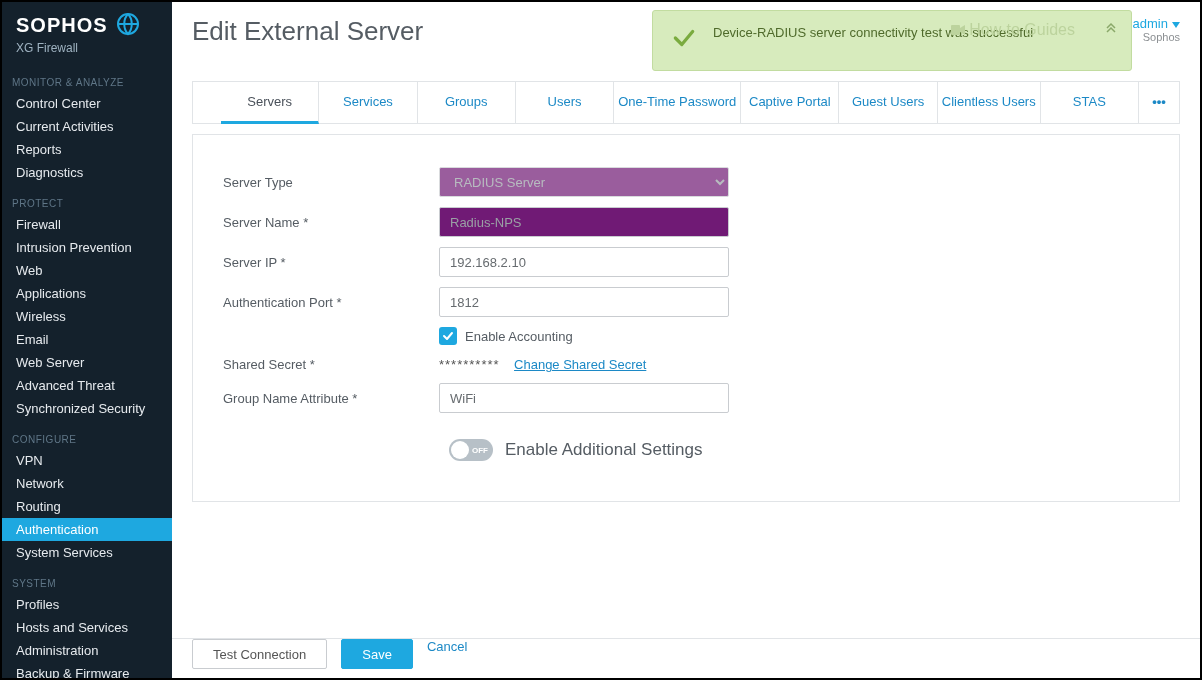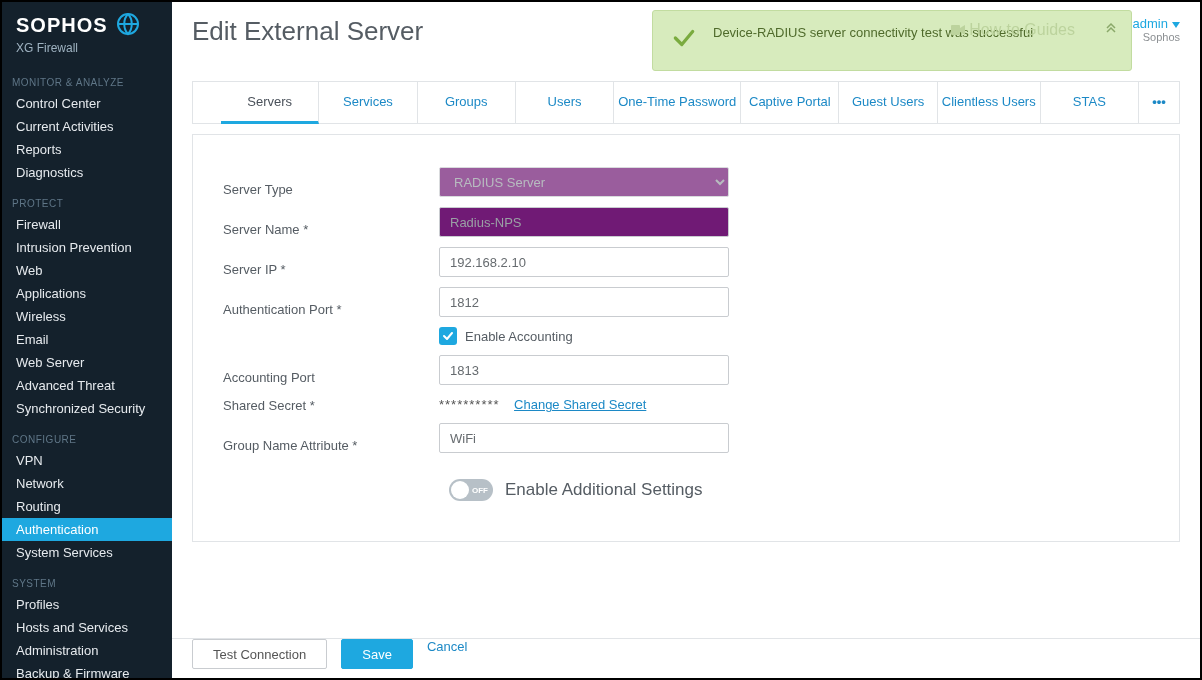--- a/index.html
+++ b/index.html
@@ -36,21 +36,21 @@
 .toast-video { position:absolute; right:56px; top:10px; color:#bcd39d; font-size:16px; display:flex; align-items:center; gap:4px; }
 .toast-close { position:absolute; right:14px; top:10px; cursor:pointer; color:#8aa869; font-size:12px; }
 
 .tabs { margin:28px 20px 0 20px; border:1px solid #e1e4e7; display:flex; font-size:13px;padding-left:28px; }
 .tab { flex:1; text-align:center; padding:12px 4px; color:#1c89c6; cursor:pointer; border-right:1px solid #e1e4e7; white-space:nowrap; }
 .tab:last-child { border-right:none; }
 .tab.active { color:#4a515a; border-bottom:3px solid #1ea8e0; margin-bottom:-1px; }
 .tab.more { flex:0 0 40px; font-weight:900; color:#1c89c6; }
 
 .panel { margin:10px 20px 0 20px; border:1px solid #e1e4e7; padding:22px 0 30px 0; }
-.row { display:flex; align-items:flex-end; margin:10px 0; }
+.row { display:flex; align-items:center; margin:10px 0; }
 .lbl { width:246px; padding-left:30px; color:#555c63; font-size:13px; }
 .ctl { width:290px; }
 input[type=text], select { width:100%; height:30px; border:1px solid #c9ccd0; border-radius:2px; padding:0 10px; font-size:13px; color:#666b6f; background:#fff; }
 select:disabled, input:disabled { background:#701a75; color:#9aa0a5; }
 .masked { color:#555; font-size:13px; margin-right:10px; letter-spacing:1px; }
 .link { color:#1c89c6; text-decoration:underline; cursor:pointer; font-size:13px; }
 
 .chk { width:18px; height:18px; background:#1ea8e0; border-radius:3px; display:inline-flex; align-items:center; justify-content:center; margin-right:8px; }
 .chk svg { display:block; }
 
@@ -194,24 +194,20 @@
         <div class="ctl" style="display:flex;align-items:center;">
           <span class="chk">
             <svg width="12" height="12" viewBox="0 0 12 12">
                 <path d="M2 6 L5 9 L10 3" fill="none" stroke="#fff" stroke-width="2" stroke-linecap="round" stroke-linejoin="round"></path>
               </svg>
           </span>
           <span style="color:#555c63;font-size:13px;">Enable Accounting</span>
         </div>
       </div>
 
-      <div class="row">
-        <div class="lbl">Accounting Port</div>
-        <div class="ctl"><input type="text" value="1813" style=""></div>
-      </div>
 
       <div class="row">
         <div class="lbl">Shared Secret *</div>
         <div class="ctl" style="width:auto;">
           <span class="masked">**********</span>
           <span class="link">Change Shared Secret</span>
         </div>
       </div>
 
       <div class="row">

